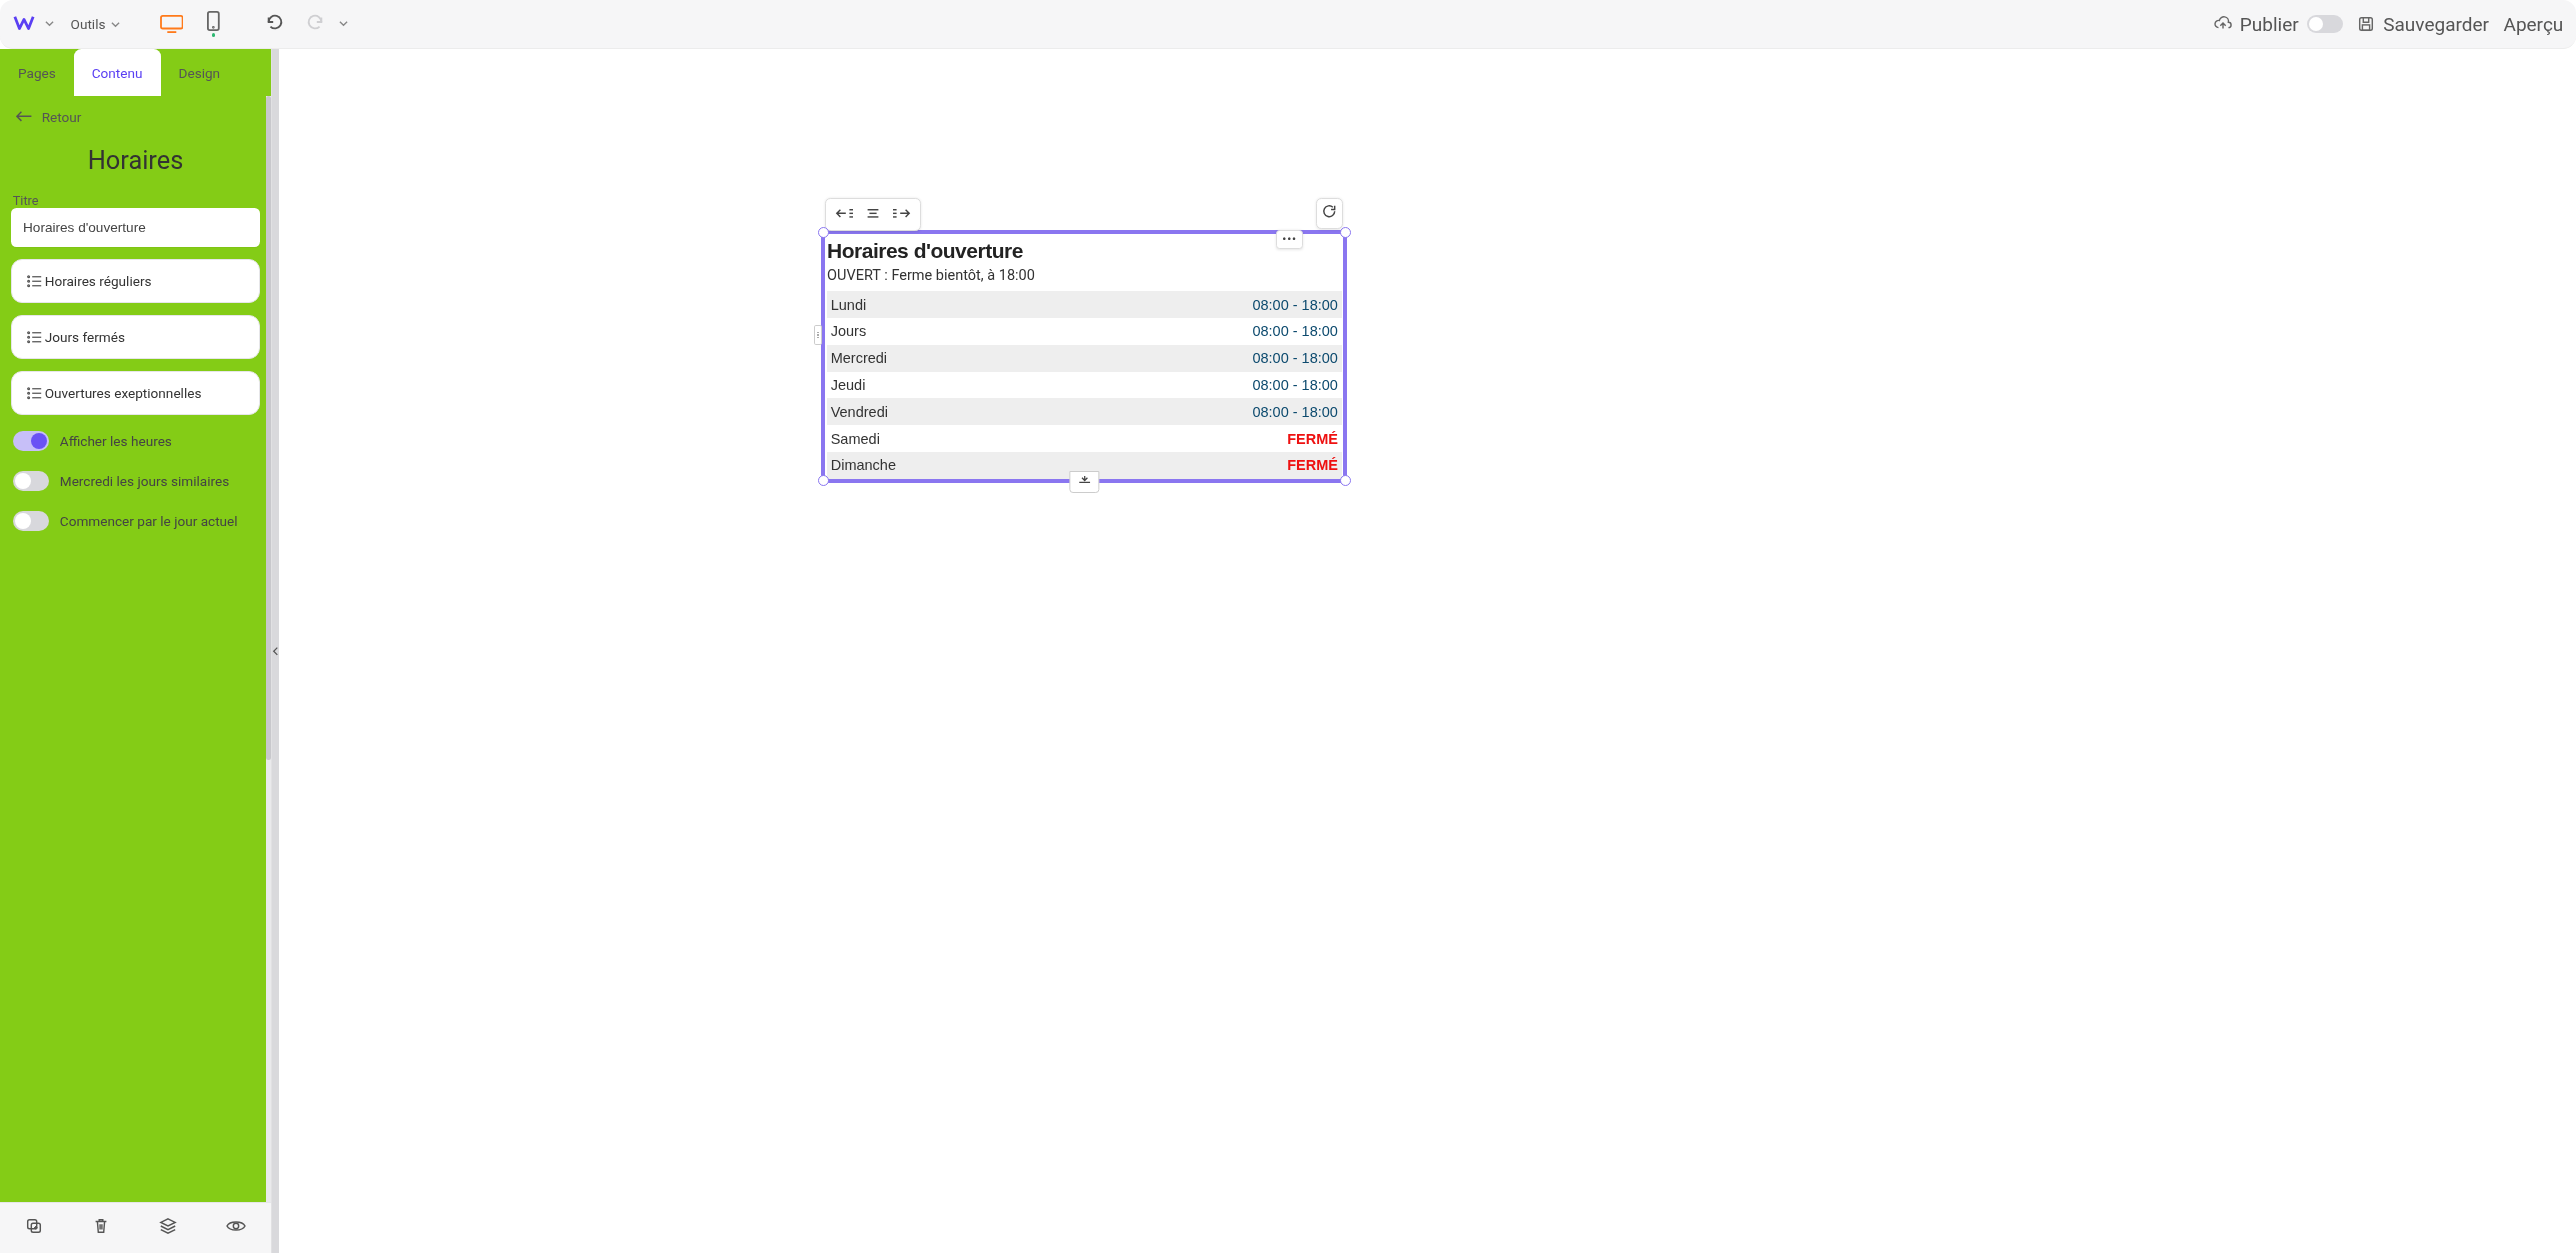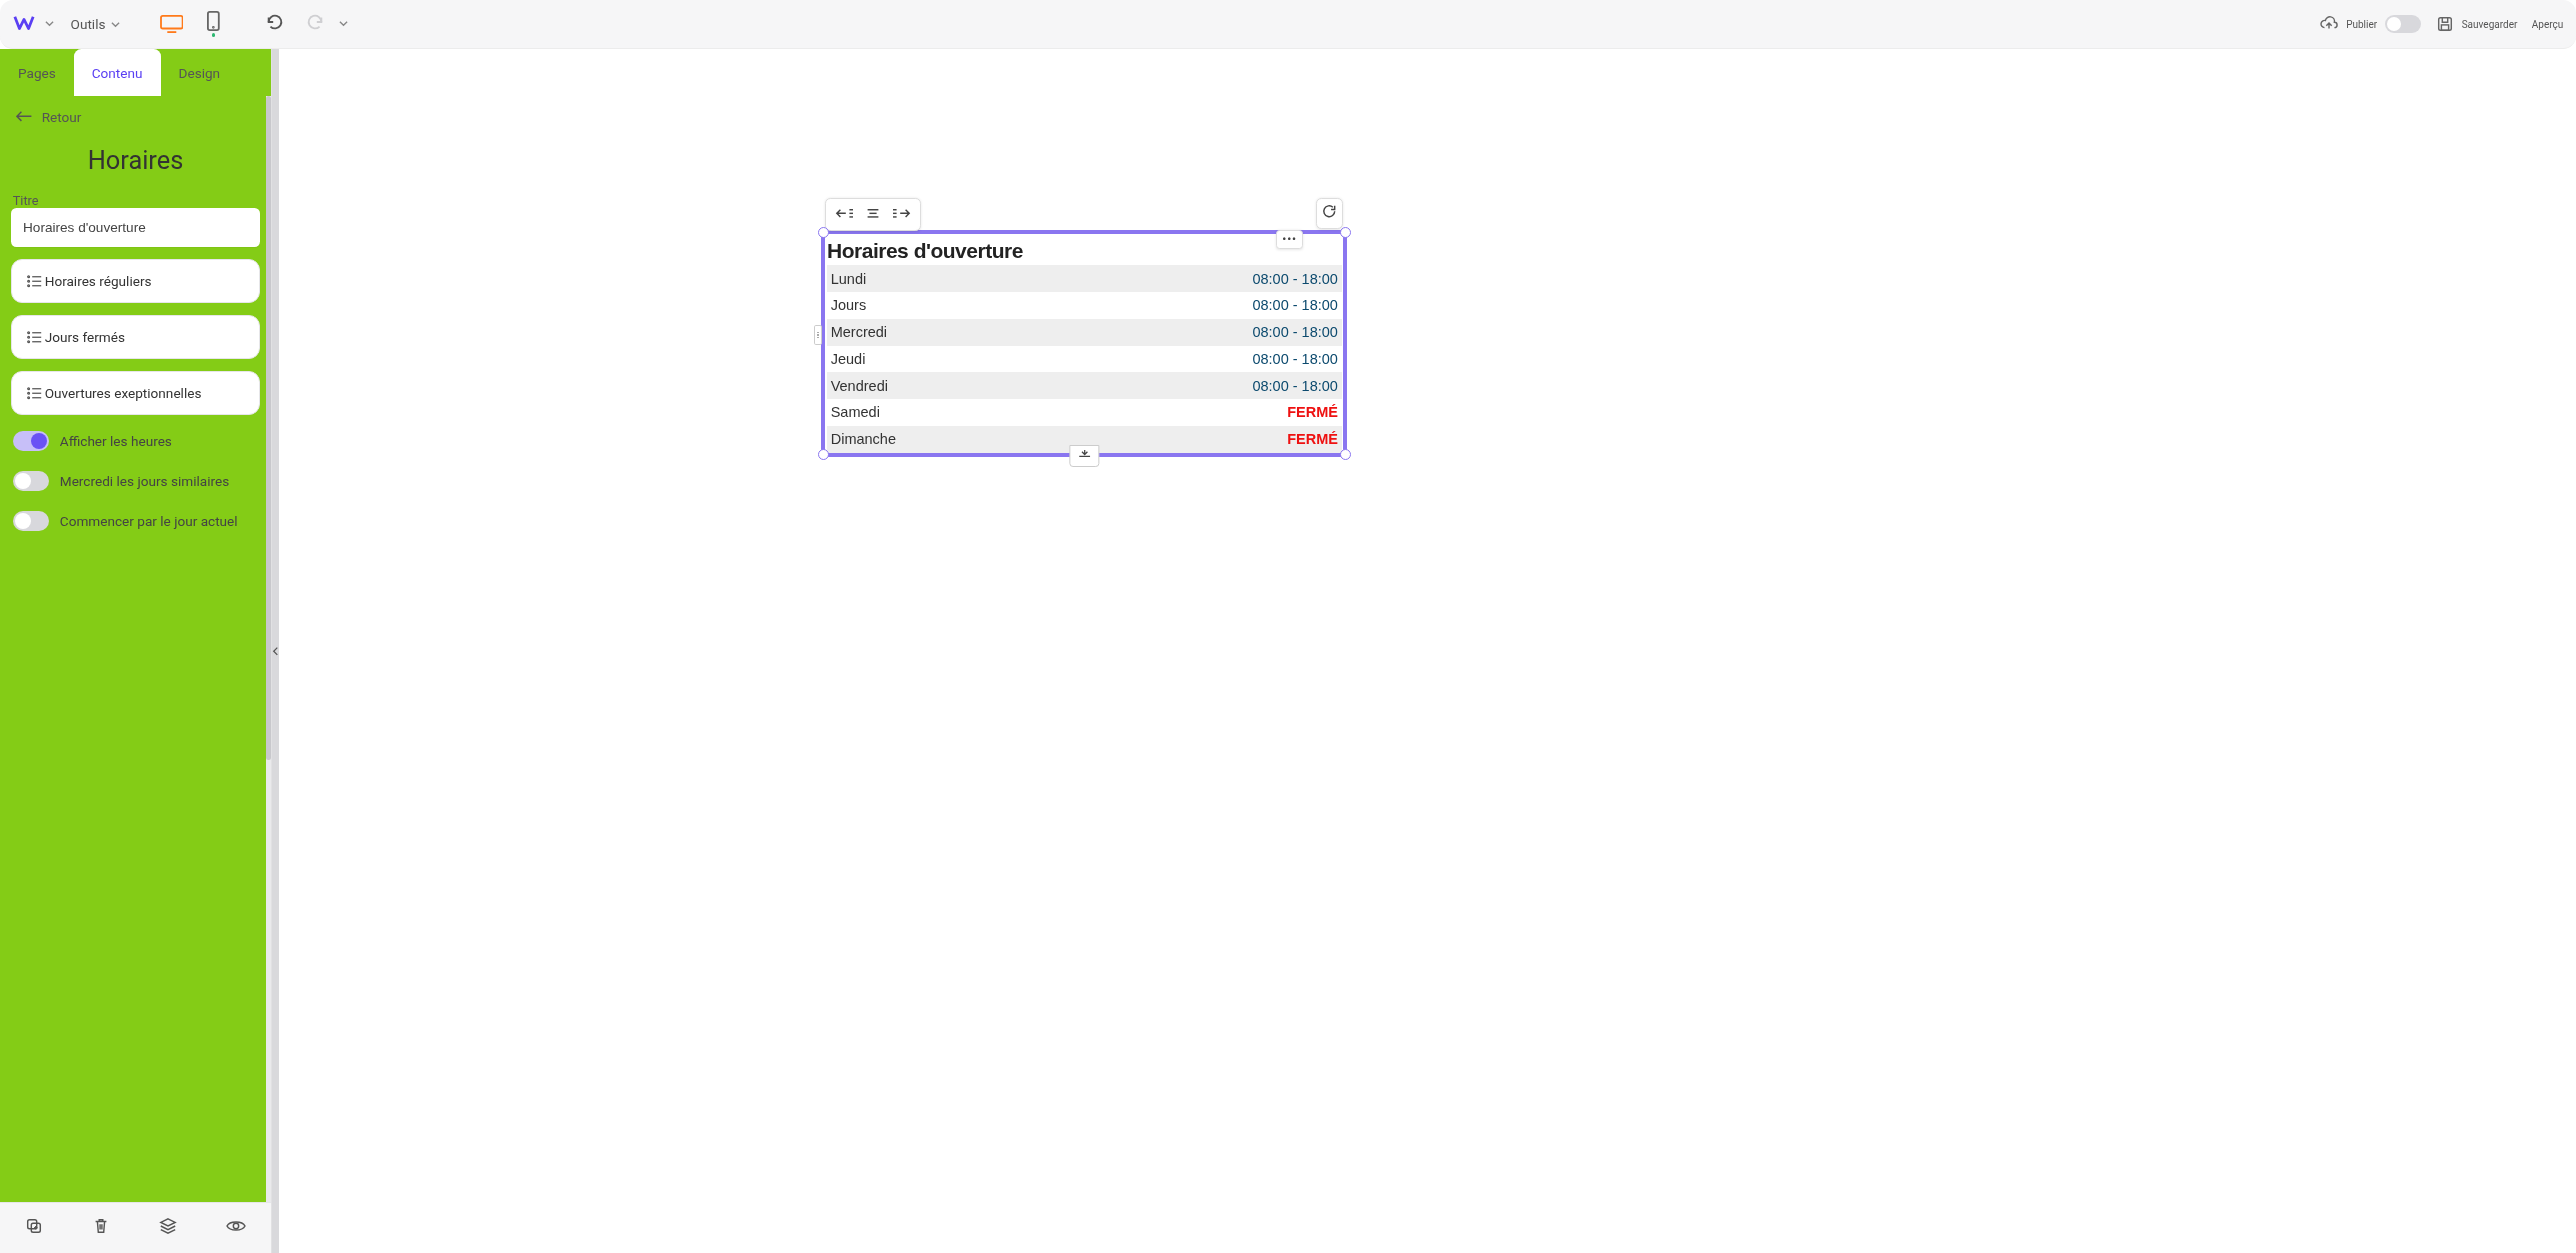--- a/index.html
+++ b/index.html
@@ -13,21 +13,21 @@
   .logo { width: 23.6px; height: 23.6px; display: flex; align-items: center; justify-content: center; }
   .chev { font-size: 11px; color: #888; }
   .tools-btn { display: inline-flex; align-items: center; gap: 5.4px; font-size: 13.6px; color: #555; padding: 3.6px 7.3px; cursor: pointer; border-radius: 3.6px; }
   .device-btn { padding: 3.6px 7.3px; border-radius: 3.6px; cursor: pointer; display: flex; flex-direction: column; align-items: center; gap: 1.8px; }
   .device-btn.active svg { stroke: #ff7a1a; }
   .device-btn svg { stroke: #666; }
   .mobile-dot { width: 3.6px; height: 3.6px; background: #2eb872; border-radius: 50%; }
   .history-btn { padding: 5.4px; border-radius: 3.6px; cursor: pointer; }
   .history-btn.disabled svg { stroke: #cfcfd2; }
   .history-btn svg { stroke: #555; }
-  .top-action { display: inline-flex; align-items: center; gap: 8px; font-size: 10px; color: #555; cursor: pointer; }
+  .top-action { display: inline-flex; align-items: center; gap: 8px; font-size: 19px; color: #555; cursor: pointer; }
   .pub-toggle { width: 36px; height: 18px; background: #d8d8dc; border-radius: 18px; position: relative; }
   .pub-toggle::after { content: ""; position: absolute; left: 1.8px; top: 1.8px; width: 14.5px; height: 14.5px; background: #fff; border-radius: 50%; }
 
   
   .main { flex: 1; display: flex; overflow: hidden; }
 
   
   .panel { width: 272px; background: #84cc16; display: flex; flex-direction: column; border-right: 0.9px solid #e1e1e3; position: relative; }
   .tabs { display: flex; height: 47px; align-items: stretch; }
   .tab { flex: none; padding: 0 18px; display: flex; align-items: center; font-size: 13.6px; color: #555; cursor: pointer; }
@@ -329,20 +329,21 @@
       <div class="split-tab">
         <svg width="12.7" height="11" viewBox="0 0 14 12" fill="none" stroke="#444" stroke-width="1.4">
             <path d="M7 1 V5 M4 3 L7 6 L10 3"></path>
             <line x1="1" y1="8" x2="13" y2="8"></line>
             <path d="M7 11 V7 M4 9 L7 6 L10 9" opacity="0"></path>
           </svg>
       </div>
 
       <div style="padding:0 1.8px;">
         <div class="sched-title">Horaires d'ouverture</div>
+        <div class="sched-sub">OUVERT : Ferme bientôt, à 18:00</div>
         <div id="sched-body">
             <div class="sched-row">
               <span>Lundi</span>
               <span class="sched-hours">08:00 - 18:00</span>
             </div>
             <div class="sched-row">
               <span>Jours</span>
               <span class="sched-hours">08:00 - 18:00</span>
             </div>
             <div class="sched-row">

